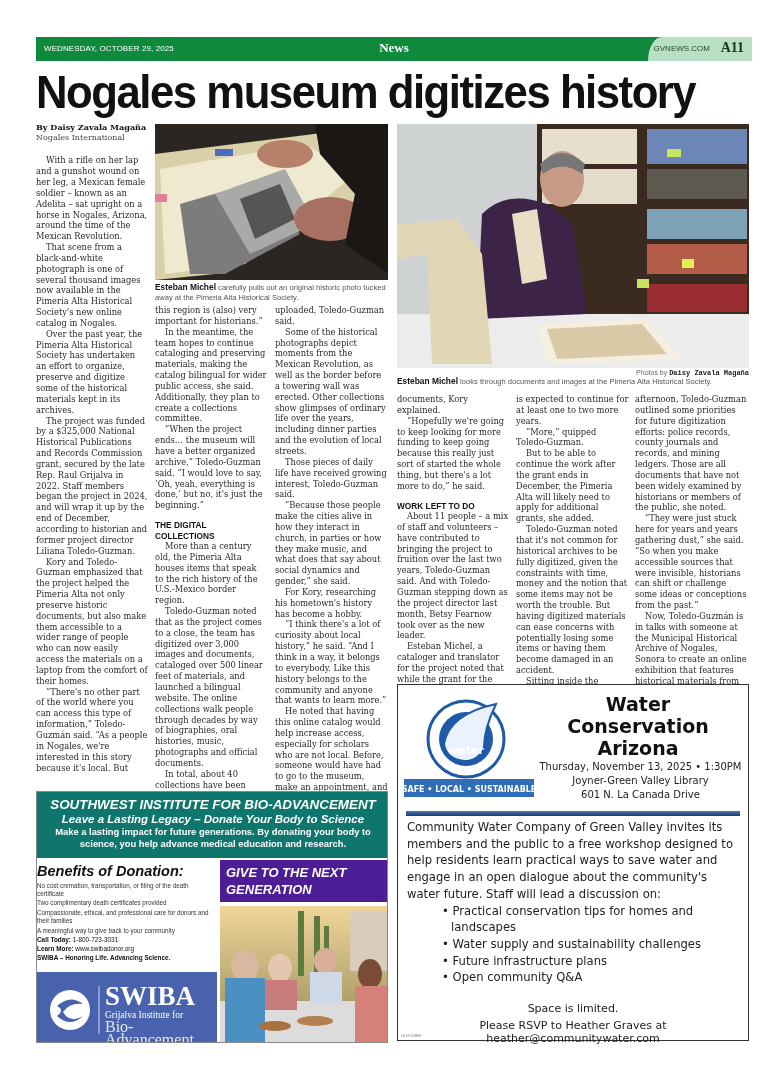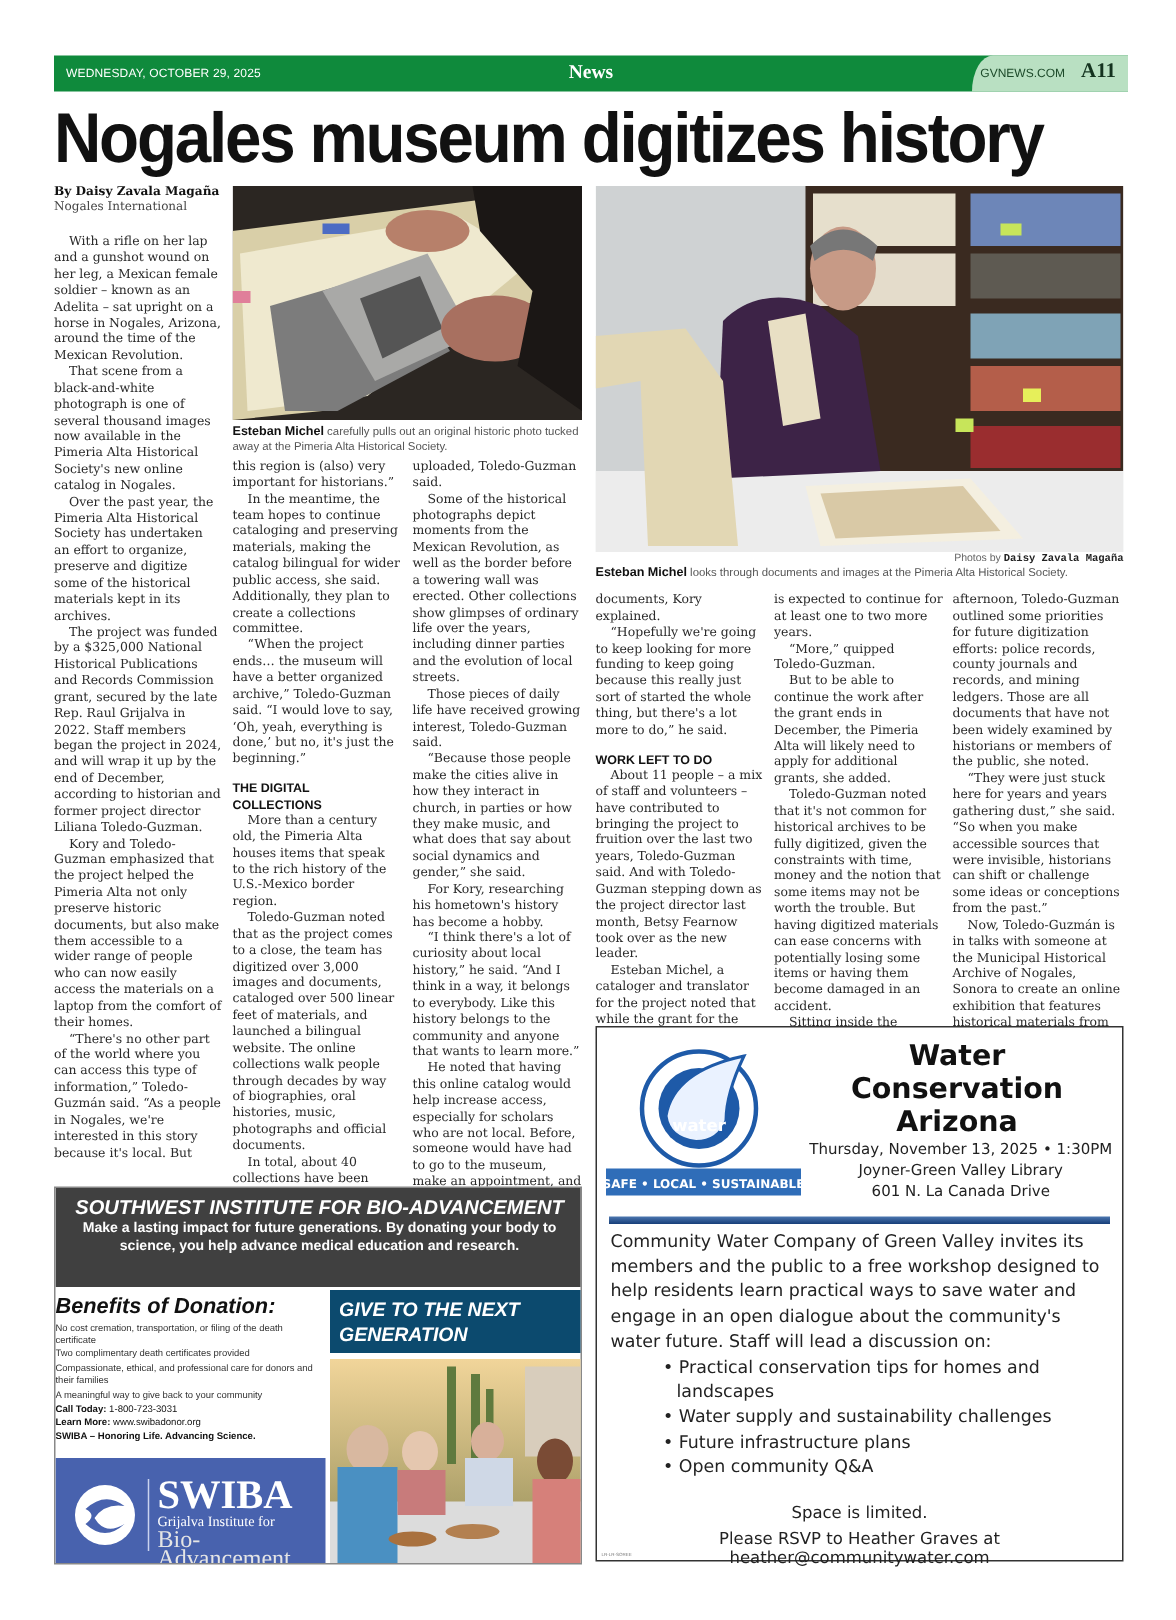--- a/index.html
+++ b/index.html
@@ -35,30 +35,30 @@
   .water-sub { position: absolute; left: 135px; width: 215px; text-align: center; font-family: "DejaVu Sans", sans-serif; font-size: 10px; line-height: 14px; color: #222; }
   .water-bluebar { position: absolute; left: 8px; top: 126px; width: 334px; height: 5px; background: linear-gradient(#4c77b0, #163e78); }
   .water-body { position: absolute; left: 9px; top: 134px; width: 336px; font-family: "DejaVu Sans", sans-serif; font-size: 11.6px; line-height: 16.7px; color: #222; }
   .water-body ul { list-style: none; margin-left: 35px; }
   .water-body li { padding-left: 9px; text-indent: -9px; }
   .water-foot { position: absolute; left: 0; width: 350px; text-align: center; font-family: "DejaVu Sans", sans-serif; font-size: 11px; color: #222; }
   .tiny { position: absolute; left: 3px; bottom: 2px; font-size: 3px; color: #777; font-family: "Liberation Sans", sans-serif; }
 
   
   .swiba-ad { position: absolute; left: 36px; top: 791px; width: 352px; height: 252px; background: #ffffff; border: 1px solid #888; overflow: hidden; }
-  .swiba-top { position: absolute; left: 0; top: 0; width: 352px; height: 66px; background: #404040; text-align: center; color: #fff; font-family: "Liberation Sans", sans-serif; }
+  .swiba-top { position: absolute; left: 0; top: 0; width: 352px; height: 66px; background: #0f766e; text-align: center; color: #fff; font-family: "Liberation Sans", sans-serif; }
   .swiba-t1 { font-weight: bold; font-style: italic; font-size: 13.4px; line-height: 15px; margin-top: 5px; }
   .swiba-t2 { font-weight: bold; font-style: italic; font-size: 11.5px; line-height: 14px; }
   .swiba-t3 { font-weight: bold; font-size: 9.4px; line-height: 12px; }
   .benefits { position: absolute; left: 0; top: 66px; width: 180px; height: 112px; font-family: "Liberation Sans", sans-serif; }
   .benefits h3 { font-style: italic; font-weight: bold; font-size: 14.5px; line-height: 18px; margin-top: 4px; color: #111; }
   .benefits .bl { font-size: 6.3px; line-height: 8.2px; color: #333; margin-top: 1.5px; }
   .benefits .bk { font-size: 6.4px; line-height: 9px; color: #111; }
   .swiba-logo-block { position: absolute; left: 0; top: 180px; width: 180px; height: 72px; background: #4862ae; }
-  .give-box { position: absolute; left: 183px; top: 68px; width: 169px; height: 42px; background: #0c4a6e; color: #fff; font-family: "Liberation Sans", sans-serif; font-style: italic; font-weight: bold; font-size: 13px; line-height: 17px; padding: 4px 6px; }
+  .give-box { position: absolute; left: 183px; top: 68px; width: 169px; height: 42px; background: #4c1d95; color: #fff; font-family: "Liberation Sans", sans-serif; font-style: italic; font-weight: bold; font-size: 13px; line-height: 17px; padding: 4px 6px; }
   .swiba-photo { position: absolute; left: 183px; top: 114px; width: 169px; height: 138px; overflow: hidden; }
 </style>
 </head>
 <body>
 
 <div class="header-bar">
   <span class="header-date">WEDNESDAY, OCTOBER 29, 2025</span>
   <span class="header-section">News</span>
   <div class="header-right"></div>
   <span class="header-site">GVNEWS.COM</span>
@@ -200,20 +200,21 @@
     </ul>
   </div>
   <div class="water-foot" style="top:317px;">Space is limited.</div>
   <div class="water-foot" style="top:334px;">Please RSVP to Heather Graves at heather@communitywater.com</div>
   <div class="tiny">LR-LR-SOREE</div>
 </div>
 
 <div class="swiba-ad">
   <div class="swiba-top">
     <div class="swiba-t1">SOUTHWEST INSTITUTE FOR BIO-ADVANCEMENT</div>
+    <div class="swiba-t2">Leave a Lasting Legacy – Donate Your Body to Science</div>
     <div class="swiba-t3">Make a lasting impact for future generations. By donating your body to science, you help advance medical education and research.</div>
   </div>
   <div class="benefits">
     <h3>Benefits of Donation:</h3>
     <div class="bl">No cost cremation, transportation, or filing of the death certificate</div>
     <div class="bl">Two complimentary death certificates provided</div>
     <div class="bl">Compassionate, ethical, and professional care for donors and their families</div>
     <div class="bl">A meaningful way to give back to your community</div>
     <div class="bk"><b>Call Today:</b><span> 1-800-723-3031</span></div>
     <div class="bk"><b>Learn More:</b><span> www.swibadonor.org</span></div>

